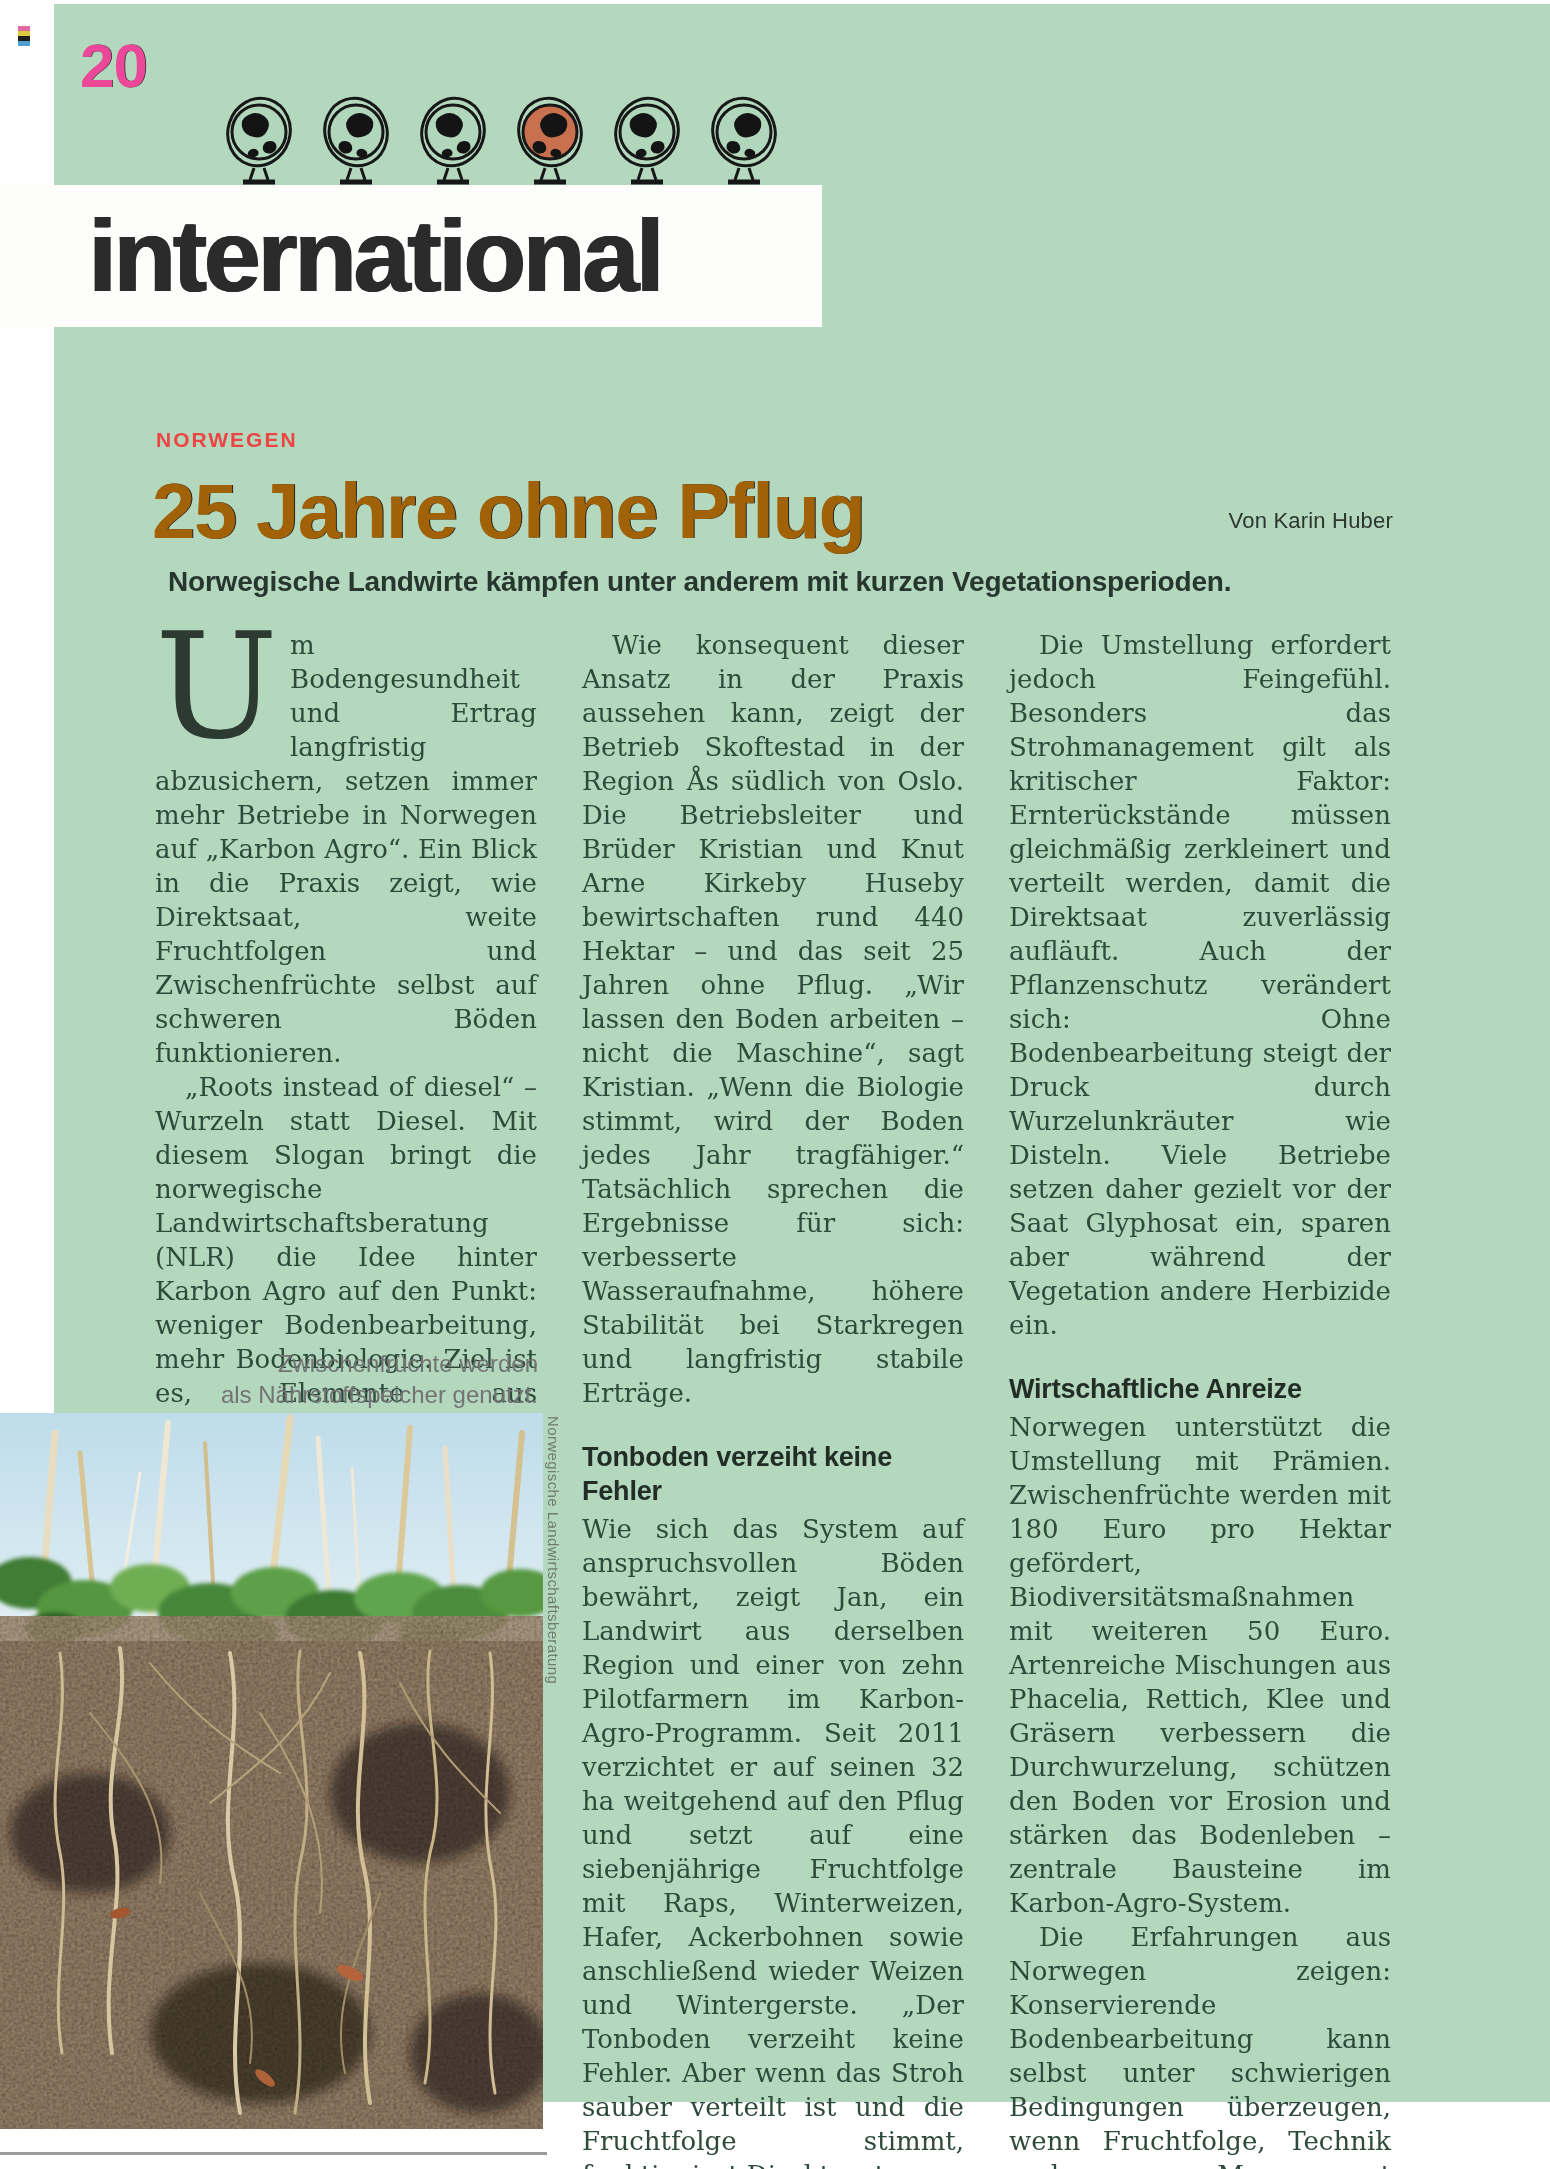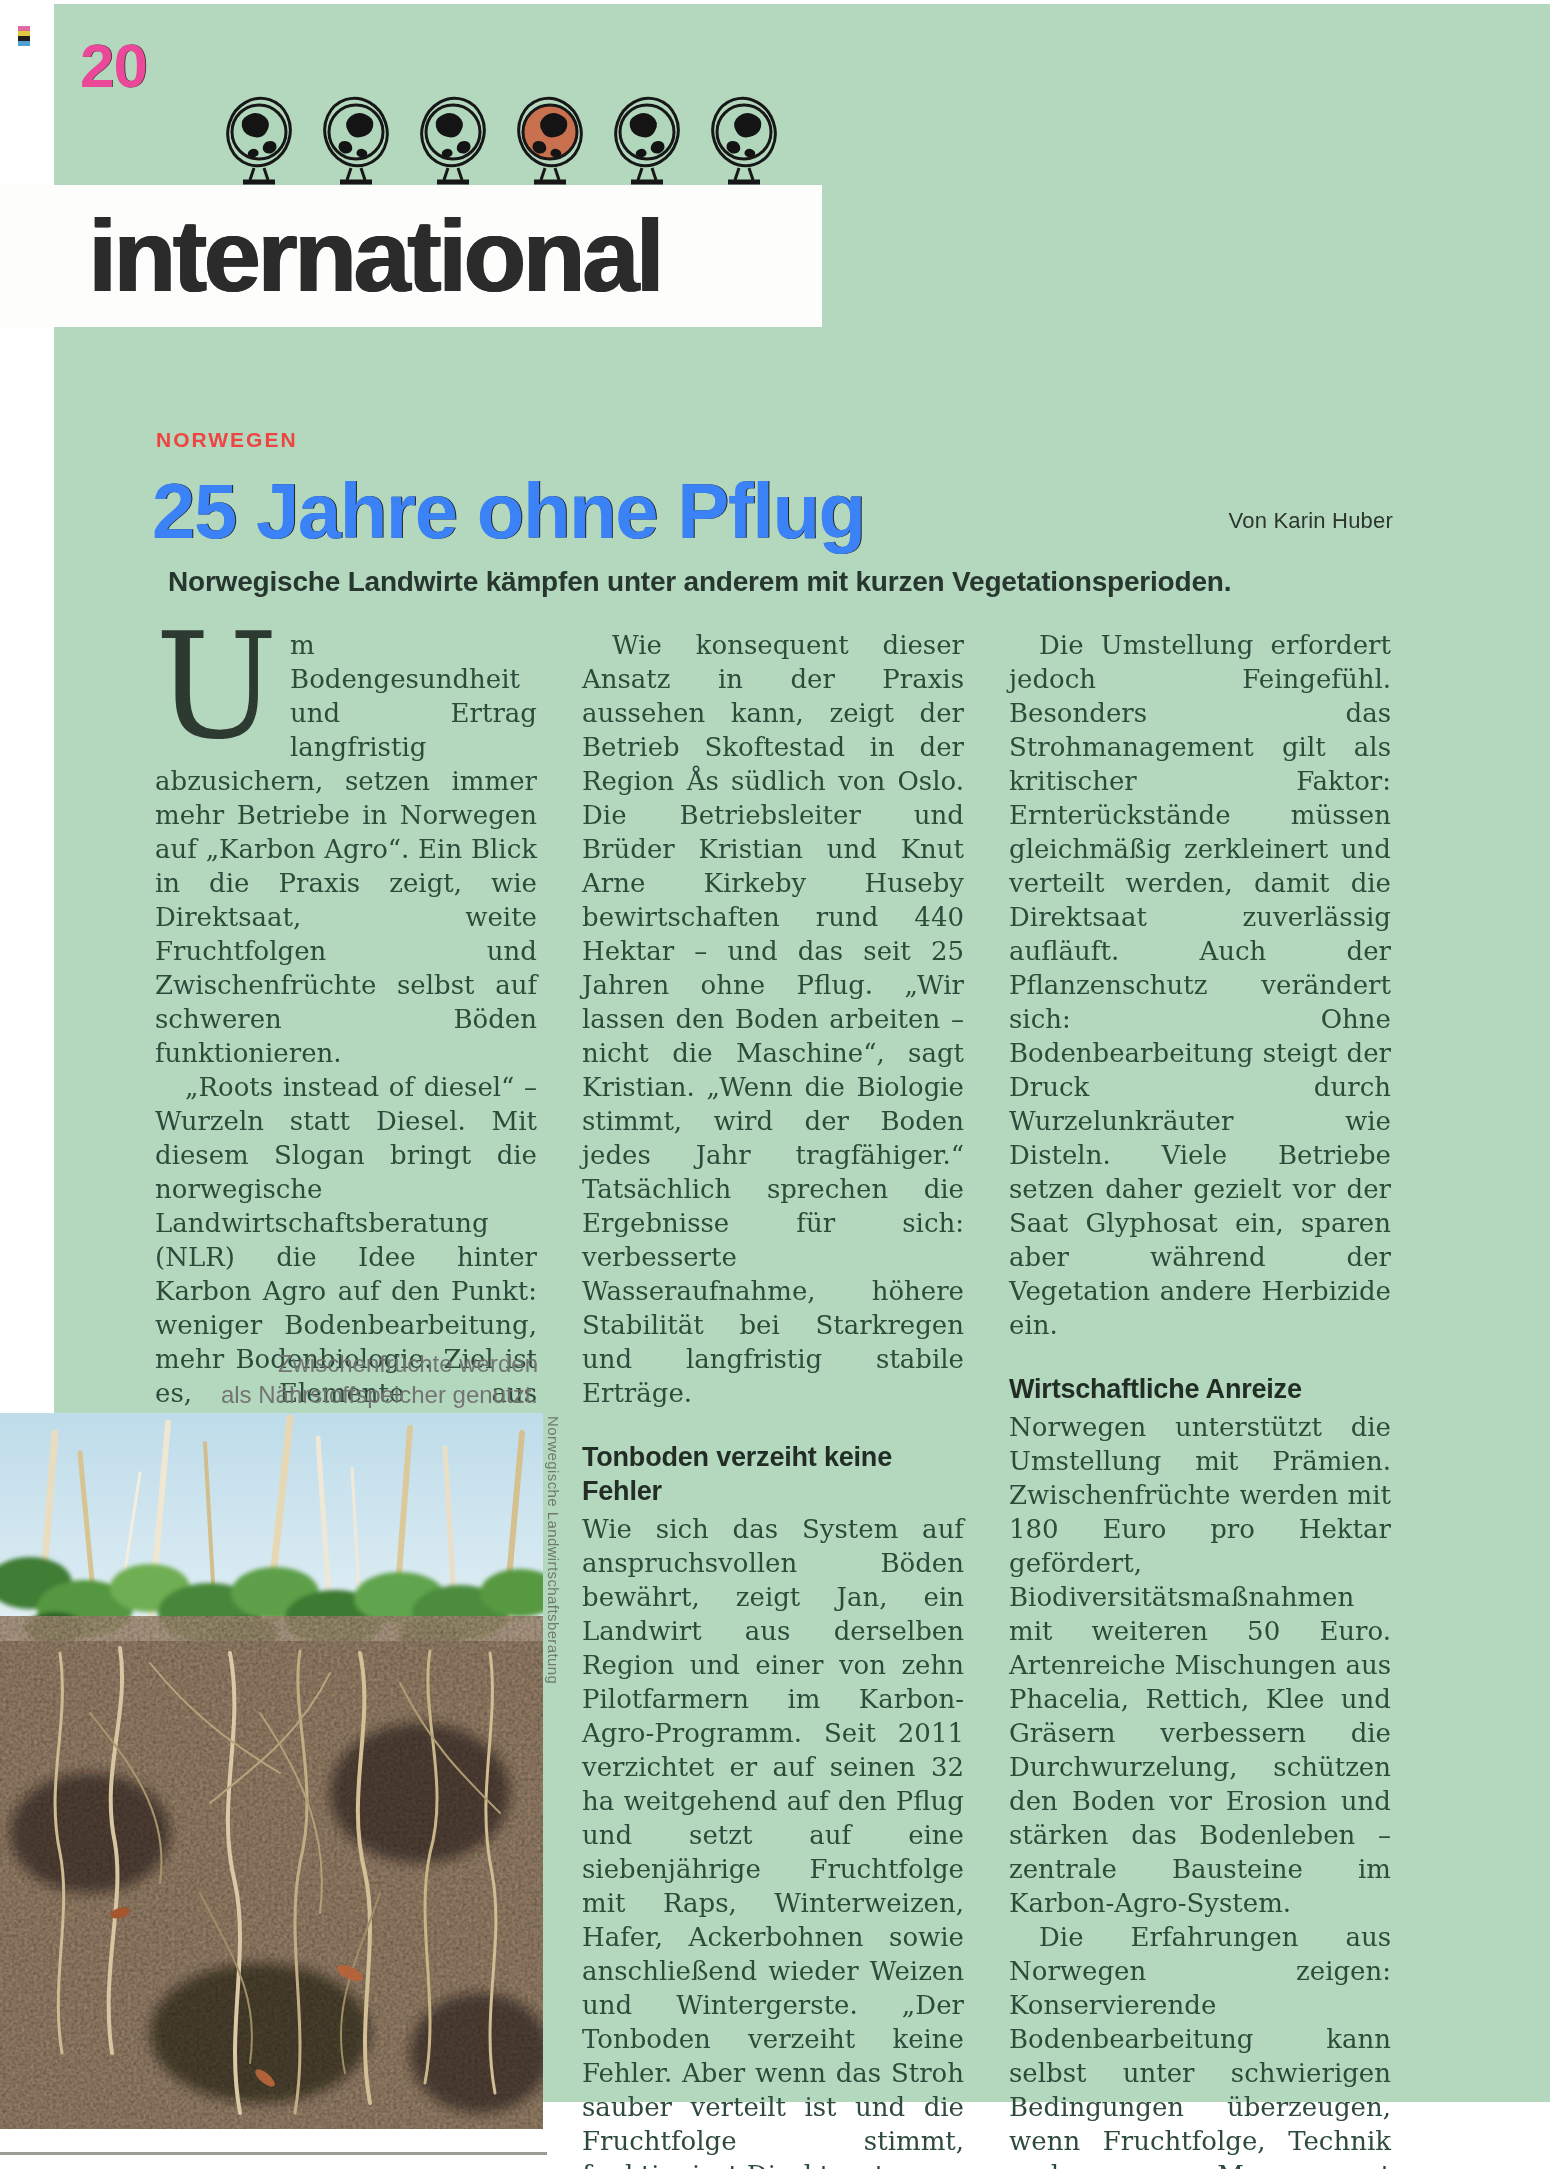--- a/index.html
+++ b/index.html
@@ -36,21 +36,21 @@
     text-shadow:1.4px 0 0 #2b2b2b,-0.6px 0 0 #2b2b2b;
     text-align:right;
   }
   
   .kicker{
     position:absolute;left:156px;top:428px;z-index:3;
     font-size:21px;font-weight:700;letter-spacing:2px;color:#ef4444;
   }
   .headline{
     position:absolute;left:152px;top:466px;z-index:3;
-    font-size:78px;font-weight:700;color:#3b82f6;letter-spacing:-1.5px;
+    font-size:78px;font-weight:700;color:#a16207;letter-spacing:-1.5px;
     text-shadow:1px 0 0 #242424;
   }
   .byline{
     position:absolute;right:157px;top:508px;z-index:3;
     font-size:22px;color:#2d352f;font-weight:400;letter-spacing:0.2px;
   }
   .standfirst{
     position:absolute;left:168px;top:566px;z-index:3;
     font-size:28px;font-weight:700;color:#273730;letter-spacing:-0.2px;
   }

